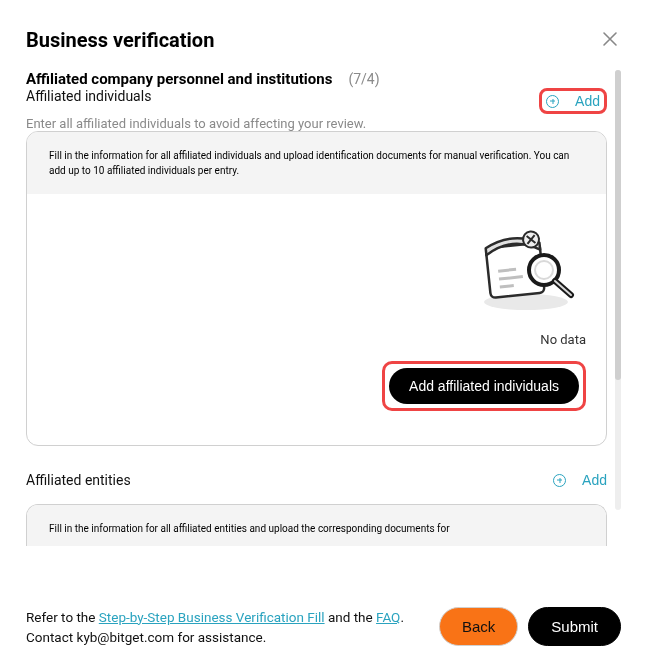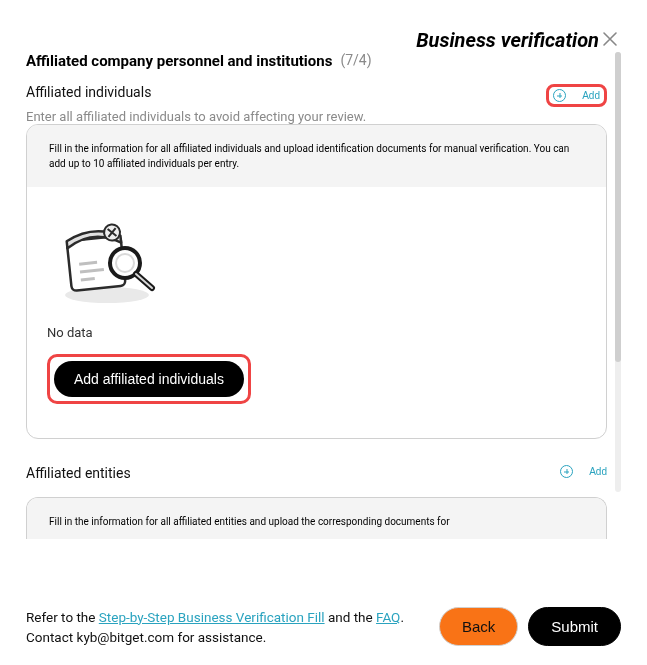--- a/index.html
+++ b/index.html
@@ -13,24 +13,23 @@
     position: relative;
   }
   .modal {
     padding: 28px 26px 0 26px;
     height: 100%;
     display: flex;
     flex-direction: column;
   }
   .modal-header {
     display: flex;
-    justify-content: flex-end;
+    justify-content: space-between;
     align-items: flex-start;
-    margin-bottom: 0;
-    font-style: italic;
+    margin-bottom: 18px;
   }
   .modal-title {
     font-size: 20px;
     font-weight: 700;
     color: #000;
   }
   .close-btn {
     background: none;
     border: none;
     cursor: pointer;
@@ -60,23 +59,22 @@
     position: absolute;
     right: 0;
     top: 0;
     width: 6px;
     height: 310px;
     background: #cfcfcf;
     border-radius: 3px;
   }
   .step-line {
     display: flex;
-    align-items: flex-start;
-    gap: 8px;
-    margin-bottom: 14px;
+    align-items: center;
+    gap: 16px;
   }
   .step-title {
     font-size: 15px;
     font-weight: 700;
     color: #000;
   }
   .step-count {
     font-size: 14px;
     color: #8a8a8a;
     font-weight: 400;
@@ -94,21 +92,21 @@
   }
   .section-sub {
     font-size: 13px;
     color: #8a8a8a;
   }
   .add-link {
     display: inline-flex;
     align-items: center;
     gap: 16px;
     color: #2aa3bf;
-    font-size: 10px;
+    font-size: 14px;
     cursor: pointer;
     background: none;
     border: none;
   }
   .add-link .plus-icon {
     width: 13px; height: 13px;
     border: 1px solid #2aa3bf;
     border-radius: 50%;
     position: relative;
     display: inline-block;
@@ -137,21 +135,21 @@
     background: #f4f4f4;
     padding: 16px 22px;
     font-size: 10px;
     color: #000000;
     line-height: 1.5;
   }
   .panel-body {
     padding: 30px 20px 34px;
     display: flex;
     flex-direction: column;
-    align-items: flex-start;
+    align-items: flex-end;
   }
   .illus {
     width: 120px;
     height: 90px;
     margin-bottom: 18px;
   }
   .no-data-text {
     font-size: 13px;
     color: #333;
     margin-bottom: 14px;

